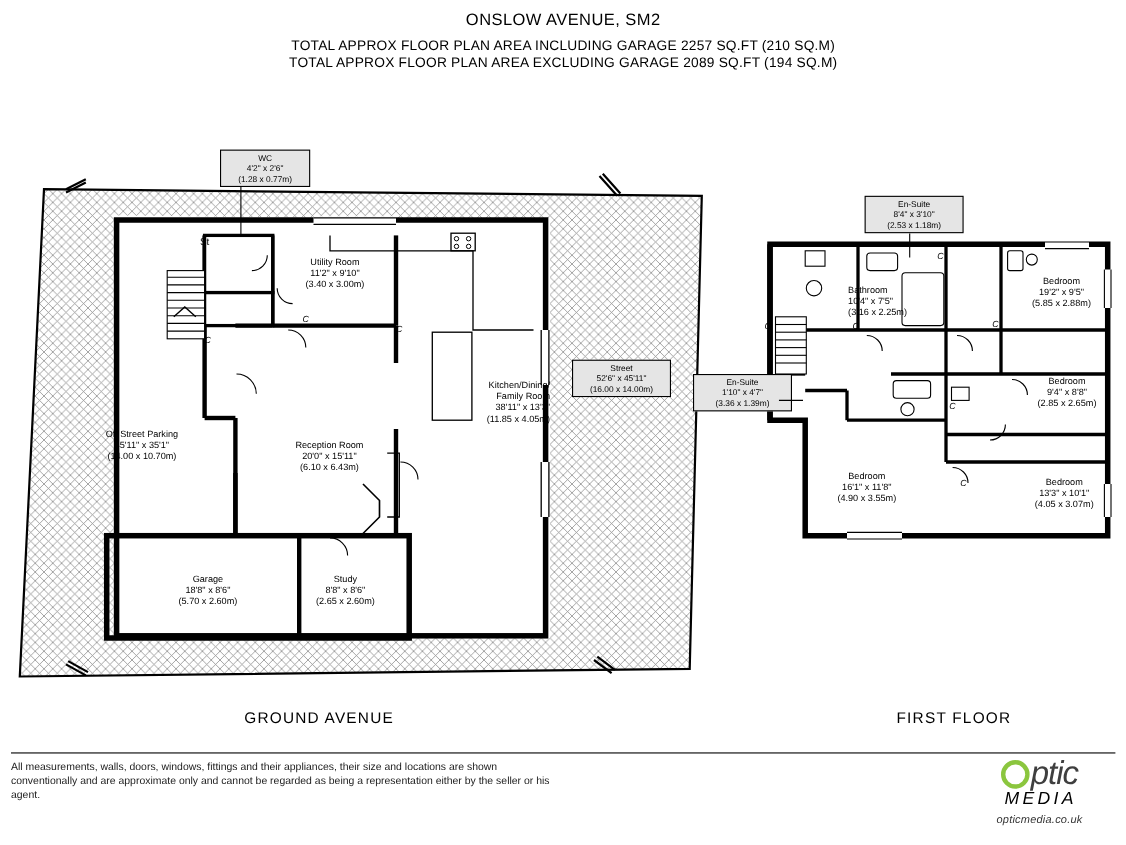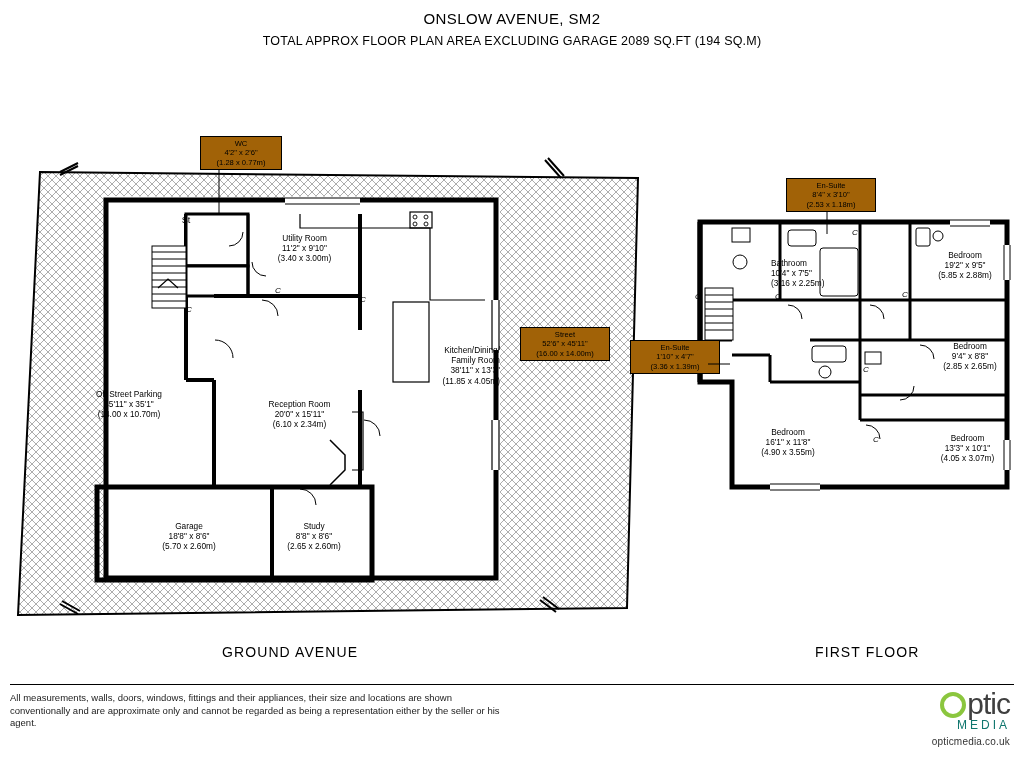--- a/index.html
+++ b/index.html
@@ -63,42 +63,43 @@
     width: 500px;
     font-size: 9.5px;
     line-height: 12.5px;
     color: #222;
   }
   .logo {
     position: absolute;
     right: 14px;
     top: 688px;
     width: 130px;
-    text-align: right;
+    text-align: center;
+    font-style: italic;
   }
   .logo-mark {
     font-size: 30px;
     line-height: 32px;
     letter-spacing: -1px;
     color: #3f3f3f;
     position: relative;
   }
   .logo-mark .o-ring {
     display: inline-block;
     width: 26px;
     height: 26px;
     border: 4px solid #8bc63e;
     border-radius: 50%;
     vertical-align: -4px;
     margin-right: 1px;
     box-sizing: border-box;
   }
   .logo-sub {
-    font-size: 12px;
-    color: #0f766e;
+    font-size: 16px;
+    color: #000000;
     letter-spacing: 3px;
     margin-top: -2px;
     margin-left: 2px;
   }
   .logo-url {
     font-size: 10px;
     color: #333;
     margin-top: 4px;
     letter-spacing: .2px;
   }
@@ -116,41 +117,42 @@
   .tiny-label {
     position: absolute;
     font-size: 7.6px;
     line-height: 9.4px;
     text-align: center;
     white-space: nowrap;
   }
   .callout-box {
     position: absolute;
     border: 1px solid #000;
-    background: #a16207;
+    background: #e5e5e5;
     font-size: 7.6px;
     line-height: 9.4px;
     text-align: center;
     padding: 2px 4px;
     white-space: nowrap;
   }
   .cupboard-c {
     position: absolute;
     font-size: 8px;
     font-style: italic;
   }
   svg { display: block; }
 </style>
 </head>
 <body>
 
 <div class="page">
 
   <div class="header">
     <div class="title">ONSLOW AVENUE, SM2</div>
+    <div class="subtitle">TOTAL APPROX FLOOR PLAN AREA INCLUDING GARAGE 2257 SQ.FT (210 SQ.M)</div>
     <div class="subtitle">TOTAL APPROX FLOOR PLAN AREA EXCLUDING GARAGE 2089 SQ.FT (194 SQ.M)</div>
   </div>
 
   <div class="plan" id="ground-plan" style="left:0; top:0; width:660px; height:640px;">
 
     <svg width="660" height="640" style="position:absolute;left:0;top:0;">
       <defs>
         <pattern id="xhatch" width="8" height="8" patternUnits="userSpaceOnUse">
           <path d="M0,0 L8,8 M8,0 L0,8" stroke="#8a8a8a" stroke-width="0.7"></path>
         </pattern>
@@ -252,21 +254,21 @@
     <div class="room-label" id="gf-kitchen" style="left:370px; top:345px; width:130px;text-align:right;">
       <div>Kitchen/Dining/</div>
       <div>Family Room</div>
       <div>38'11" x 13'3"</div>
       <div>(11.85 x 4.05m)</div>
     </div>
 
     <div class="room-label" id="gf-reception" style="left:232px; top:399px; width:135px;">
       <div>Reception Room</div>
       <div>20'0" x 15'11"</div>
-      <div>(6.10 x 2.34m)</div>
+      <div>(6.10 x 6.43m)</div>
     </div>
 
     <div class="room-label" id="gf-garage" style="left:124px; top:521px; width:130px;">
       <div>Garage</div>
       <div>18'8" x 8'6"</div>
       <div>(5.70 x 2.60m)</div>
     </div>
 
     <div class="room-label" id="gf-study" style="left:253px; top:521px; width:122px;">
       <div>Study</div>

